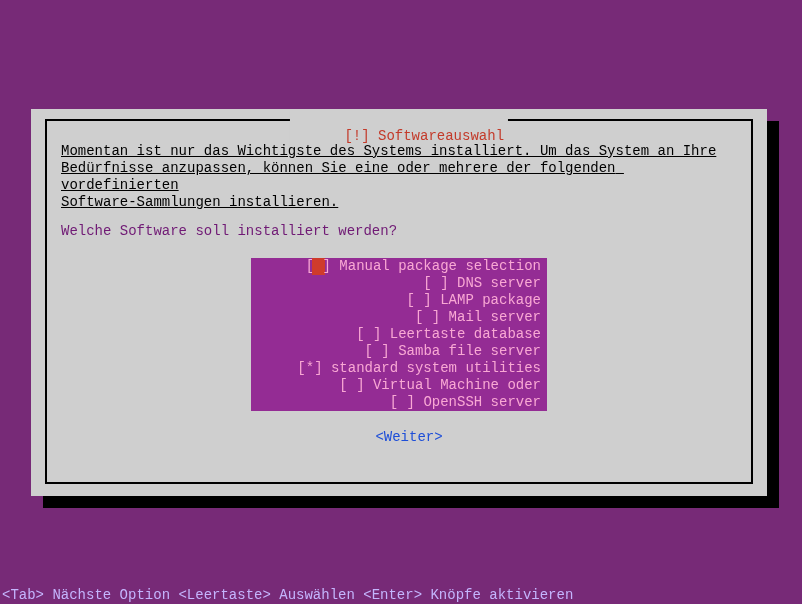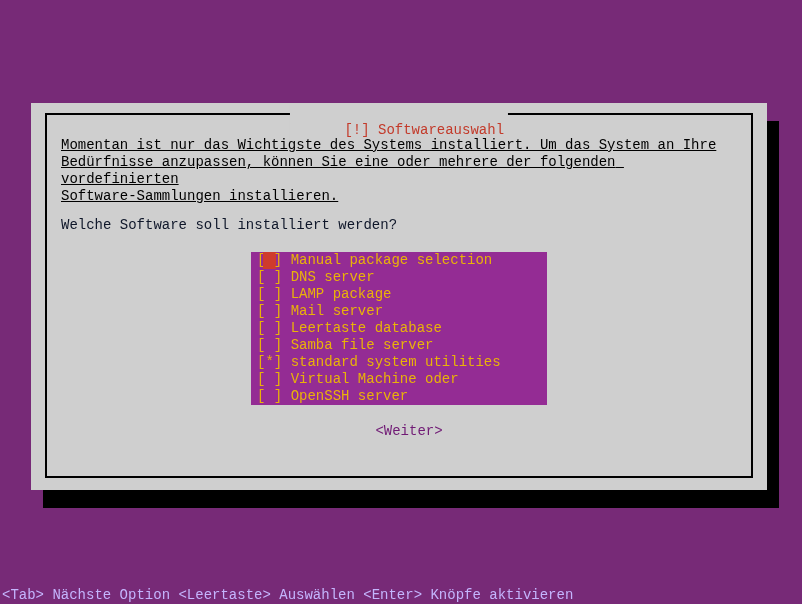--- a/index.html
+++ b/index.html
@@ -24,21 +24,21 @@
     position: absolute;
     left: 43px;
     top: 121px;
     width: 736px;
     height: 387px;
     background: #000;
   }
   .dialog {
     position: absolute;
     left: 31px;
-    top: 103px;
+    top: 109px;
     width: 736px;
     height: 387px;
     background: #cfcfcf;
     box-sizing: border-box;
   }
   .dialog-frame {
     position: absolute;
     left: 14px;
     right: 14px;
     top: 10px;
@@ -62,28 +62,29 @@
     right: 30px;
   }
   .description {
     white-space: pre-wrap;
     margin: 0 0 12px 0;
     color: #000;
     text-decoration: underline;
   }
   .question {
     margin: 12px 0 18px 0;
-    color: #0f172a;
+    color: #701a75;
     white-space: pre-wrap;
   }
   .options {
     margin: 8px auto;
     width: 296px;
     background: #942c94;
-    color: #eab308;
+    color: #f9a8d4;
+    text-align: right;
   }
   .opt-row {
     position: relative;
     padding: 0 6px;
     white-space: pre;
   }
   .opt-mark {
     display: inline-block;
   }
   .opt-mark.cursor {
@@ -91,21 +92,21 @@
     color: #cf3b2c;
     padding: 0 2px;
     margin-left: -2px;
     margin-right: -2px;
   }
   .continue-wrap {
     text-align: center;
     margin-top: 18px;
   }
   .continue {
-    color: #701a75;
+    color: #1d4ed8;
     white-space: pre;
     margin-left: 20px;
   }
   .help-bar {
     position: absolute;
     left: 0;
     bottom: 0;
     width: 100%;
     padding: 1px 2px 0 2px;
     color: #c4b5fd;

